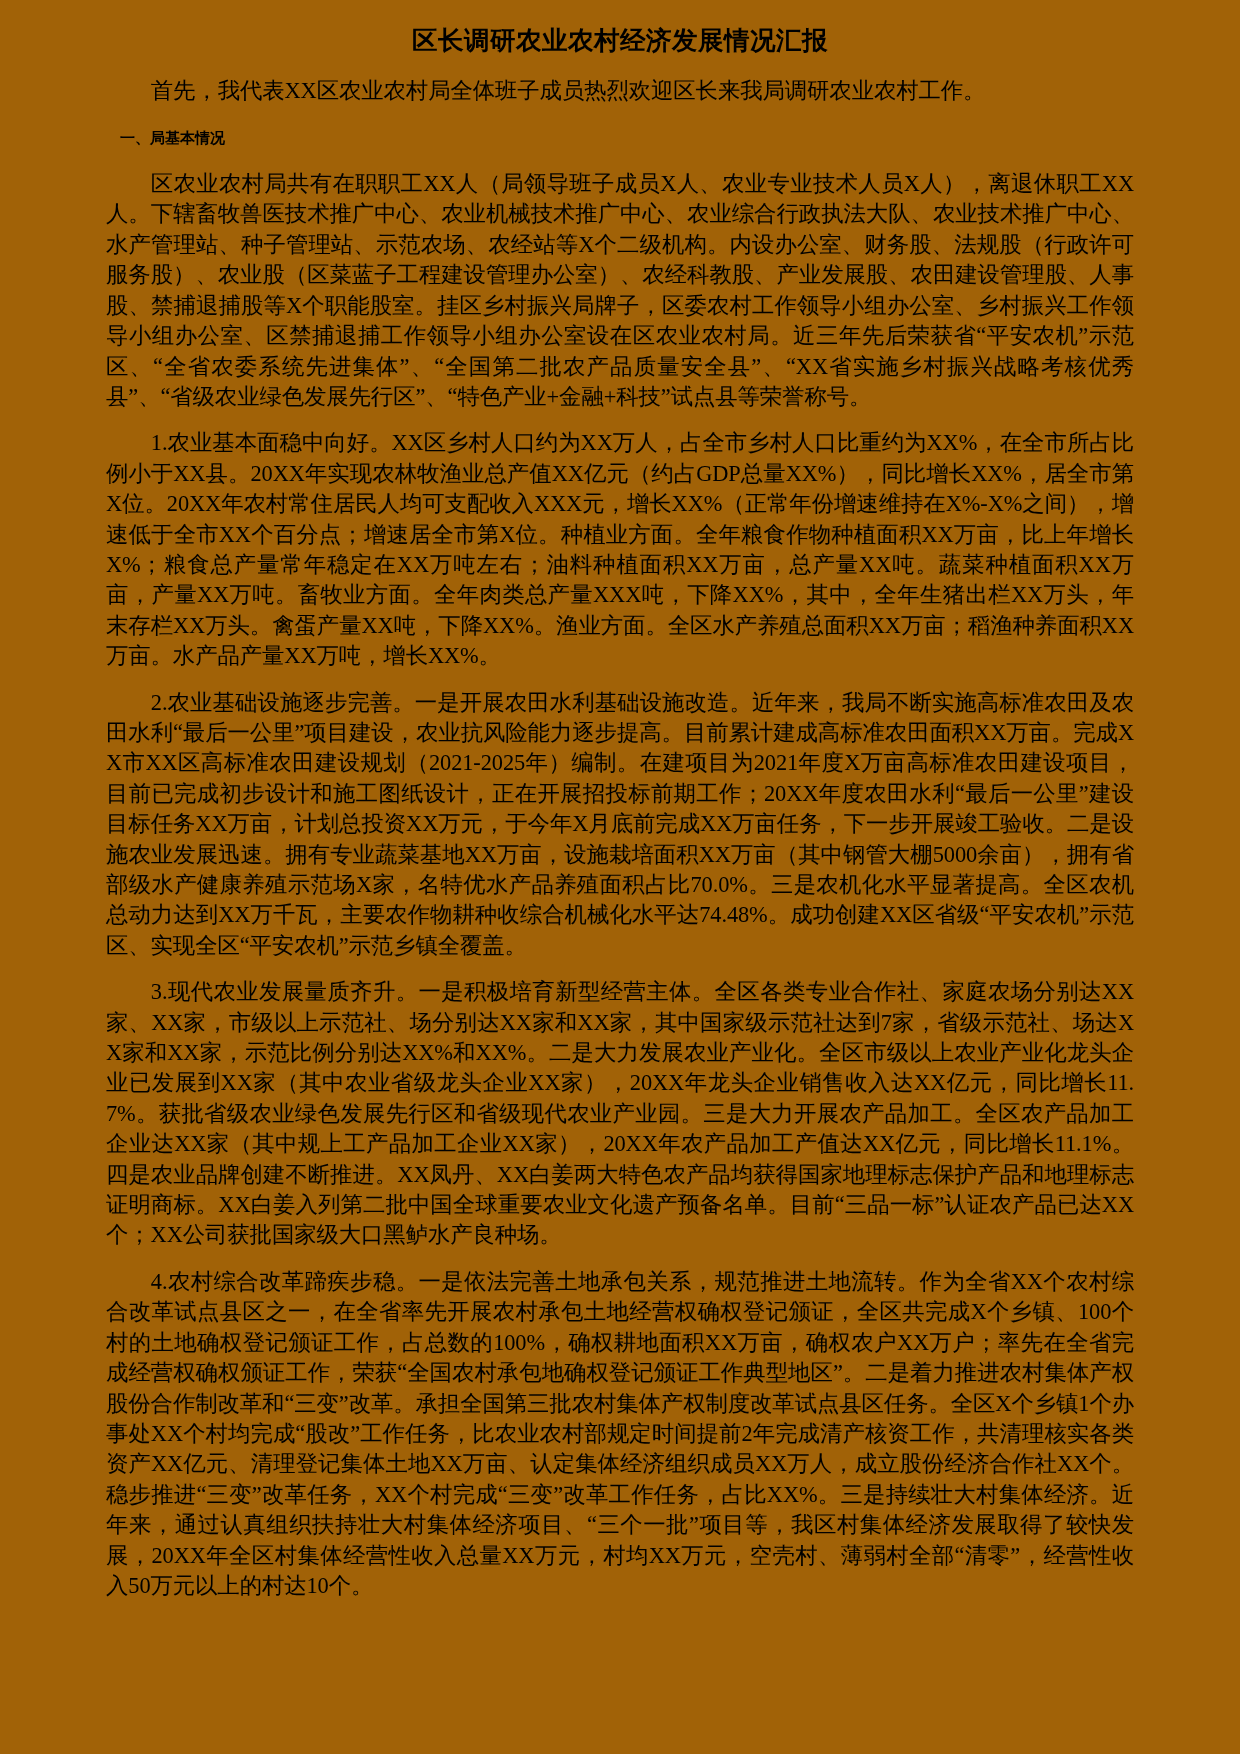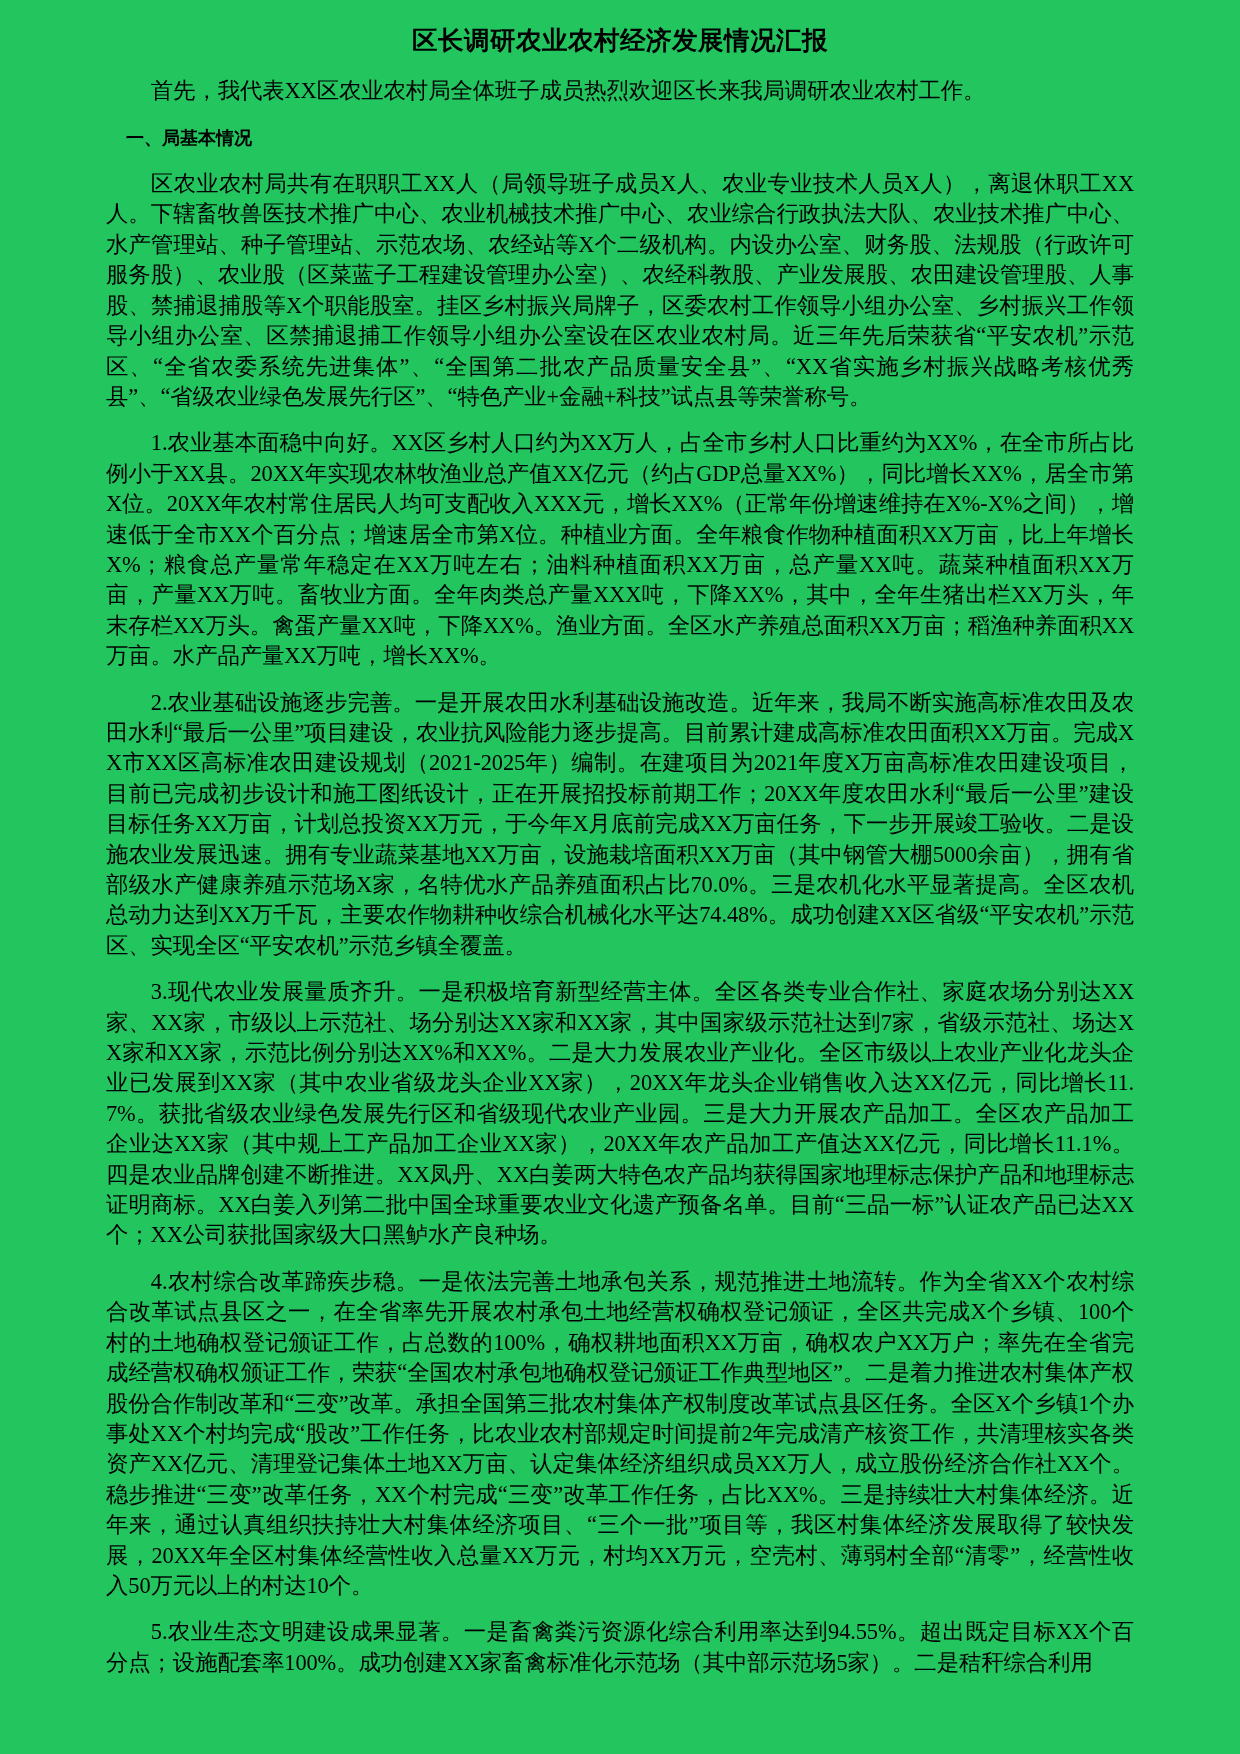--- a/index.html
+++ b/index.html
@@ -9,21 +9,21 @@
   }
   body {
     font-family: "Liberation Serif", "DejaVu Serif", serif;
     color: #000000;
   }
   .page {
     width: 1240px;
     height: 1754px;
     box-sizing: border-box;
     padding: 22px 90px 0 90px;
-    background: #22c55e;
+    background: #a16207;
     position: relative;
     overflow: hidden;
   }
   .doc-title {
     text-align: center;
     font-size: 25.5px;
     font-weight: bold;
     letter-spacing: 0.5px;
     line-height: 1.5;
     margin: 0 0 16px 0;
@@ -33,21 +33,21 @@
     font-size: 22.4px;
     line-height: 30.4px;
     text-align: justify;
     text-justify: inter-ideograph;
     text-indent: 2em;
     margin: 16px;
     letter-spacing: -0.1px;
     word-break: break-all;
   }
   .sect-head {
-    font-size: 18px;
+    font-size: 15px;
     font-weight: bold;
     line-height: 30.4px;
     text-indent: 2em;
     margin: 0;
     letter-spacing: 0px;
   }
 </style>
 </head>
 <body>
 
@@ -57,15 +57,14 @@
 
   <p class="body-text">首先，我代表XX区农业农村局全体班子成员热烈欢迎区长来我局调研农业农村工作。</p>
 
   <h2 class="sect-head">一、局基本情况</h2>
   <p class="body-text">区农业农村局共有在职职工XX人（局领导班子成员X人、农业专业技术人员X人），离退休职工XX人。下辖畜牧兽医技术推广中心、农业机械技术推广中心、农业综合行政执法大队、农业技术推广中心、水产管理站、种子管理站、示范农场、农经站等X个二级机构。内设办公室、财务股、法规股（行政许可服务股）、农业股（区菜蓝子工程建设管理办公室）、农经科教股、产业发展股、农田建设管理股、人事股、禁捕退捕股等X个职能股室。挂区乡村振兴局牌子，区委农村工作领导小组办公室、乡村振兴工作领导小组办公室、区禁捕退捕工作领导小组办公室设在区农业农村局。近三年先后荣获省“平安农机”示范区、“全省农委系统先进集体”、“全国第二批农产品质量安全县”、“XX省实施乡村振兴战略考核优秀县”、“省级农业绿色发展先行区”、“特色产业+金融+科技”试点县等荣誉称号。</p>
 
   <p class="body-text">1.农业基本面稳中向好。XX区乡村人口约为XX万人，占全市乡村人口比重约为XX%，在全市所占比例小于XX县。20XX年实现农林牧渔业总产值XX亿元（约占GDP总量XX%），同比增长XX%，居全市第X位。20XX年农村常住居民人均可支配收入XXX元，增长XX%（正常年份增速维持在X%-X%之间），增速低于全市XX个百分点；增速居全市第X位。种植业方面。全年粮食作物种植面积XX万亩，比上年增长X%；粮食总产量常年稳定在XX万吨左右；油料种植面积XX万亩，总产量XX吨。蔬菜种植面积XX万亩，产量XX万吨。畜牧业方面。全年肉类总产量XXX吨，下降XX%，其中，全年生猪出栏XX万头，年末存栏XX万头。禽蛋产量XX吨，下降XX%。渔业方面。全区水产养殖总面积XX万亩；稻渔种养面积XX万亩。水产品产量XX万吨，增长XX%。</p>
   <p class="body-text">2.农业基础设施逐步完善。一是开展农田水利基础设施改造。近年来，我局不断实施高标准农田及农田水利“最后一公里”项目建设，农业抗风险能力逐步提高。目前累计建成高标准农田面积XX万亩。完成XX市XX区高标准农田建设规划（2021-2025年）编制。在建项目为2021年度X万亩高标准农田建设项目，目前已完成初步设计和施工图纸设计，正在开展招投标前期工作；20XX年度农田水利“最后一公里”建设目标任务XX万亩，计划总投资XX万元，于今年X月底前完成XX万亩任务，下一步开展竣工验收。二是设施农业发展迅速。拥有专业蔬菜基地XX万亩，设施栽培面积XX万亩（其中钢管大棚5000余亩），拥有省部级水产健康养殖示范场X家，名特优水产品养殖面积占比70.0%。三是农机化水平显著提高。全区农机总动力达到XX万千瓦，主要农作物耕种收综合机械化水平达74.48%。成功创建XX区省级“平安农机”示范区、实现全区“平安农机”示范乡镇全覆盖。</p>
   <p class="body-text">3.现代农业发展量质齐升。一是积极培育新型经营主体。全区各类专业合作社、家庭农场分别达XX家、XX家，市级以上示范社、场分别达XX家和XX家，其中国家级示范社达到7家，省级示范社、场达XX家和XX家，示范比例分别达XX%和XX%。二是大力发展农业产业化。全区市级以上农业产业化龙头企业已发展到XX家（其中农业省级龙头企业XX家），20XX年龙头企业销售收入达XX亿元，同比增长11.7%。获批省级农业绿色发展先行区和省级现代农业产业园。三是大力开展农产品加工。全区农产品加工企业达XX家（其中规上工产品加工企业XX家），20XX年农产品加工产值达XX亿元，同比增长11.1%。四是农业品牌创建不断推进。XX凤丹、XX白姜两大特色农产品均获得国家地理标志保护产品和地理标志证明商标。XX白姜入列第二批中国全球重要农业文化遗产预备名单。目前“三品一标”认证农产品已达XX个；XX公司获批国家级大口黑鲈水产良种场。</p>
   <p class="body-text">4.农村综合改革蹄疾步稳。一是依法完善土地承包关系，规范推进土地流转。作为全省XX个农村综合改革试点县区之一，在全省率先开展农村承包土地经营权确权登记颁证，全区共完成X个乡镇、100个村的土地确权登记颁证工作，占总数的100%，确权耕地面积XX万亩，确权农户XX万户；率先在全省完成经营权确权颁证工作，荣获“全国农村承包地确权登记颁证工作典型地区”。二是着力推进农村集体产权股份合作制改革和“三变”改革。承担全国第三批农村集体产权制度改革试点县区任务。全区X个乡镇1个办事处XX个村均完成“股改”工作任务，比农业农村部规定时间提前2年完成清产核资工作，共清理核实各类资产XX亿元、清理登记集体土地XX万亩、认定集体经济组织成员XX万人，成立股份经济合作社XX个。稳步推进“三变”改革任务，XX个村完成“三变”改革工作任务，占比XX%。三是持续壮大村集体经济。近年来，通过认真组织扶持壮大村集体经济项目、“三个一批”项目等，我区村集体经济发展取得了较快发展，20XX年全区村集体经营性收入总量XX万元，村均XX万元，空壳村、薄弱村全部“清零”，经营性收入50万元以上的村达10个。</p>
-  <p class="body-text">5.农业生态文明建设成果显著。一是畜禽粪污资源化综合利用率达到94.55%。超出既定目标XX个百分点；设施配套率100%。成功创建XX家畜禽标准化示范场（其中部示范场5家）。二是秸秆综合利用</p>
 
 </div>
 
 </body></html>

